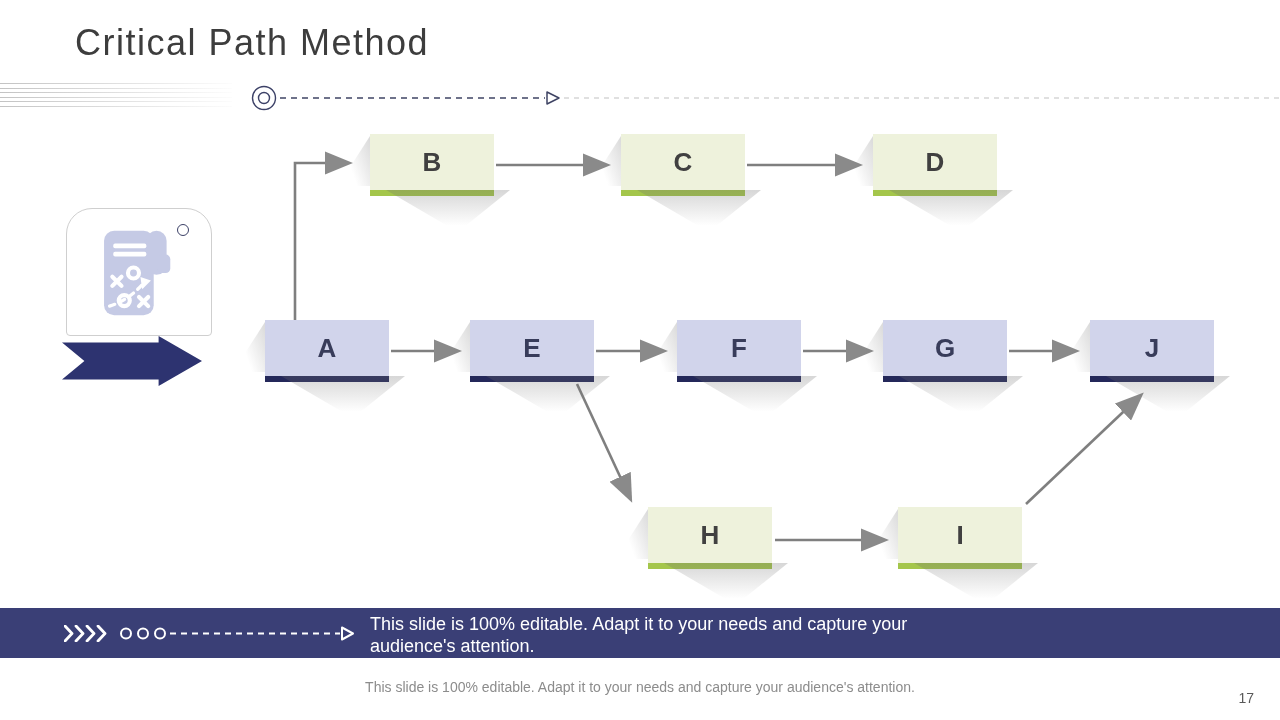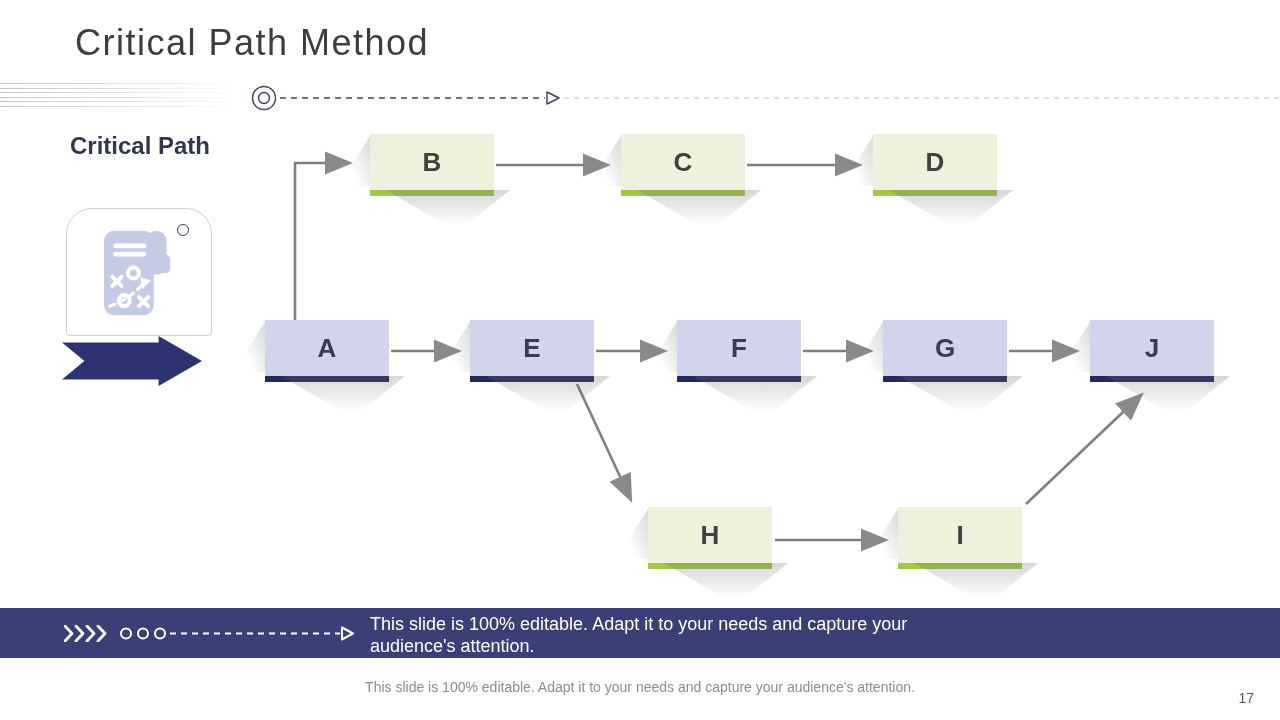--- a/index.html
+++ b/index.html
@@ -116,21 +116,20 @@
       <div></div>
   </div>
   <svg class="decor-svg" width="1280" height="40" viewBox="0 0 1280 40">
     <circle cx="264" cy="18" r="11.5" fill="#ffffff" stroke="#3c4167" stroke-width="1.4"></circle>
     <circle cx="264" cy="18" r="5.5" fill="#ffffff" stroke="#3c4167" stroke-width="1.4"></circle>
     <line x1="280" y1="18" x2="545" y2="18" stroke="#3f4464" stroke-width="1.6" stroke-dasharray="6 5"></line>
     <path d="M547 12 L559 18 L547 24 Z" fill="#ffffff" stroke="#3f4464" stroke-width="1.5" stroke-linejoin="round"></path>
     <line x1="564" y1="18" x2="1280" y2="18" stroke="#c2c2c2" stroke-width="1.2" stroke-dasharray="5 5"></line>
   </svg>
 
-  <div class="side-label">Critical Path</div>
 
   <div class="side-card">
     <span class="dot"></span>
     <svg width="92" height="96" viewBox="0 0 100 104">
       <rect x="12" y="6" width="54" height="92" rx="11" fill="#c5cae5"></rect>
       <rect x="58" y="6" width="22" height="48" rx="11" fill="#c5cae5"></rect>
       <rect x="70" y="32" width="14" height="20" rx="5" fill="#c5cae5"></rect>
       <rect x="22" y="20" width="36" height="5" rx="2" fill="#ffffff"></rect>
       <rect x="22" y="29" width="36" height="5" rx="2" fill="#ffffff"></rect>
       <g stroke="#ffffff" stroke-width="4.5" stroke-linecap="round" fill="none">

